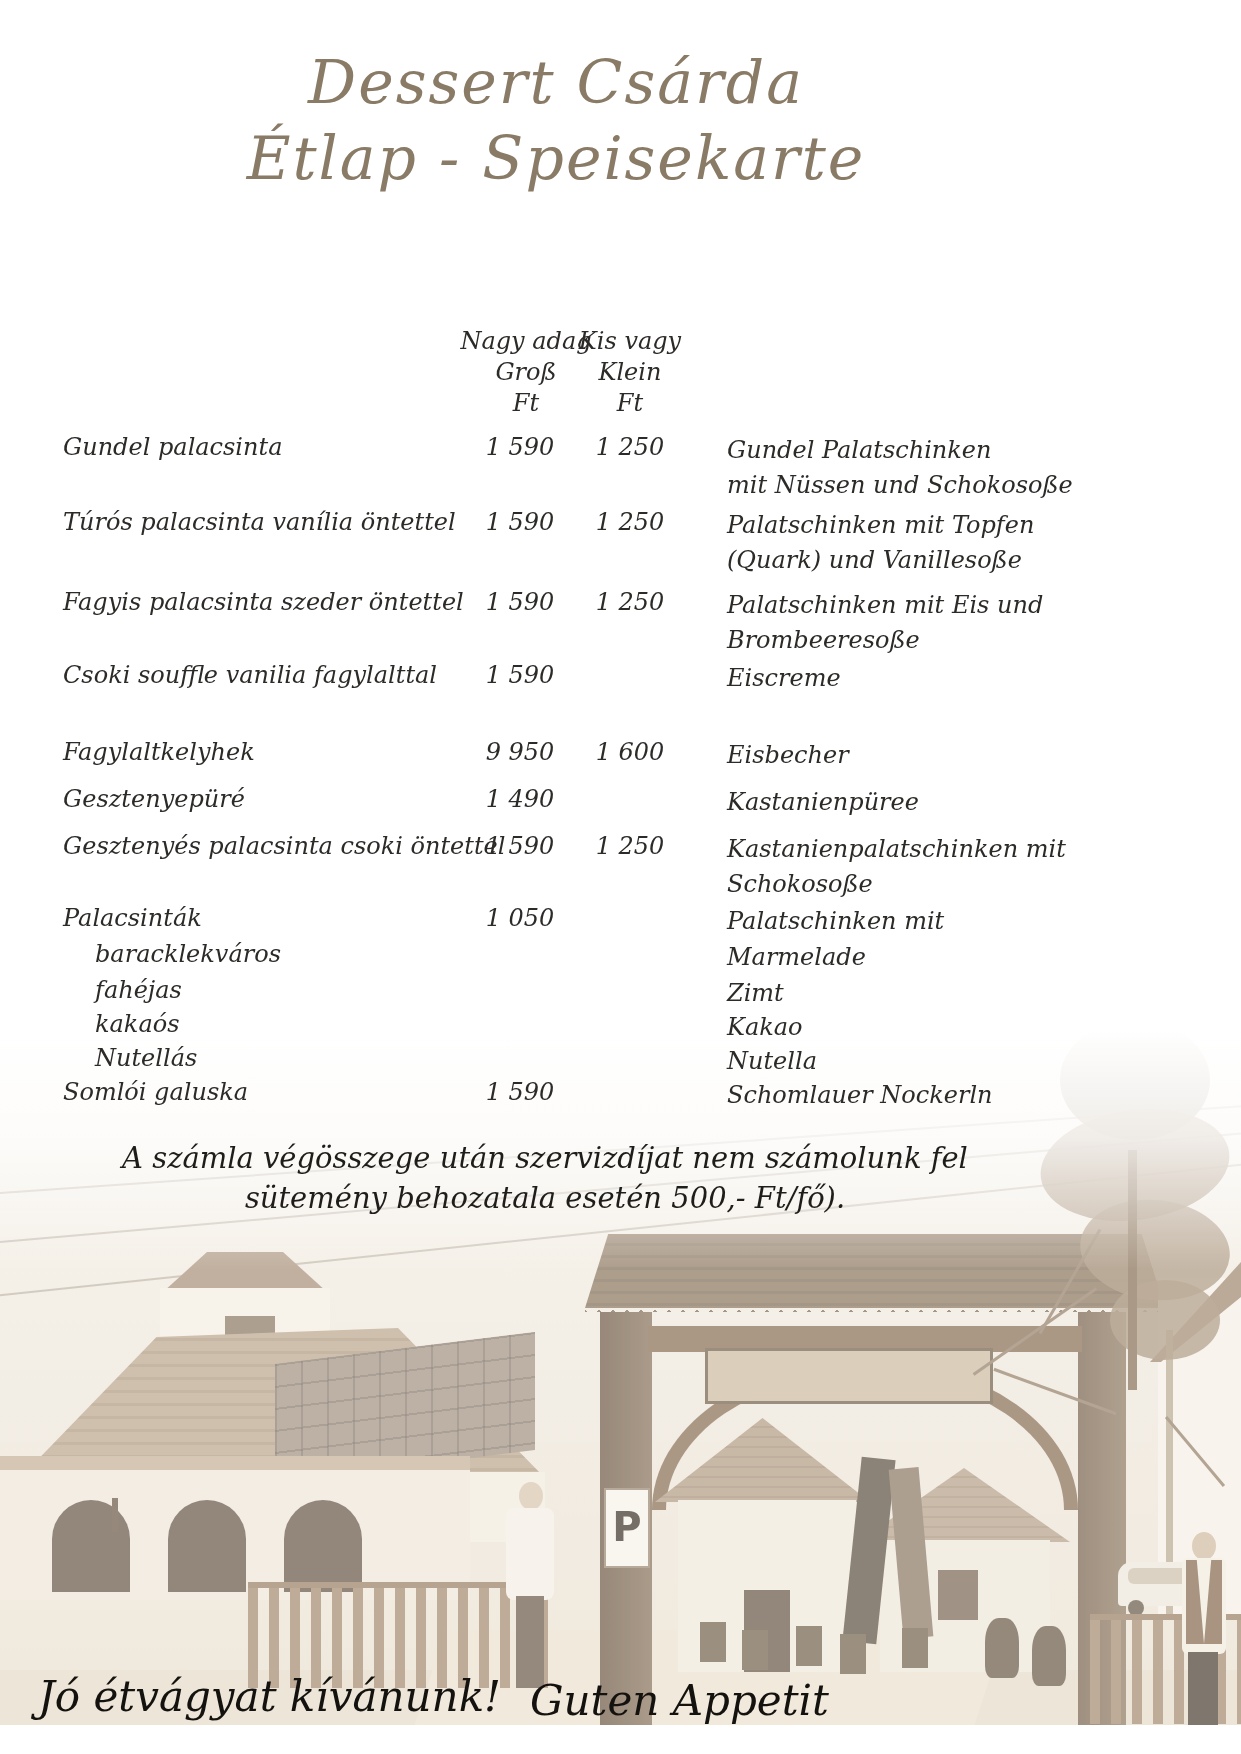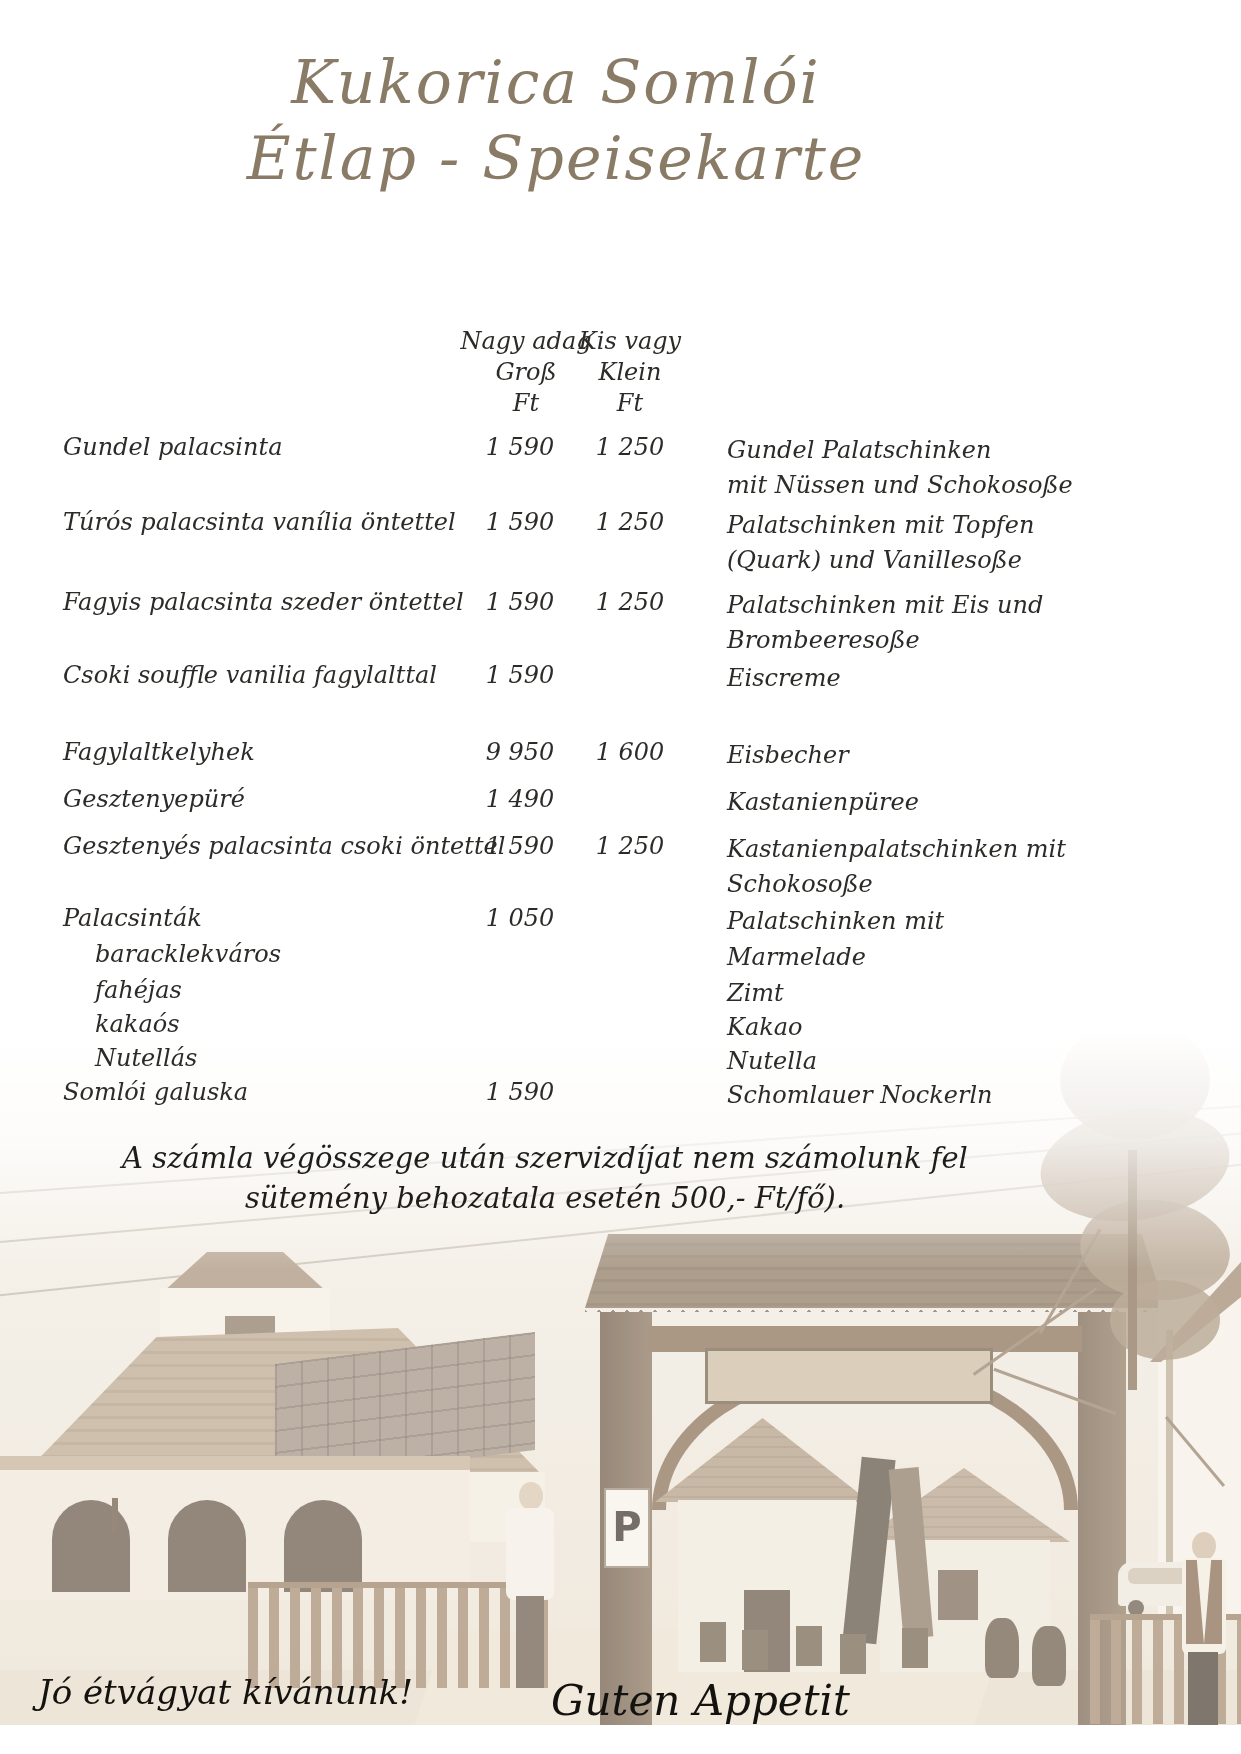--- a/index.html
+++ b/index.html
@@ -21,22 +21,22 @@
   .row{position:absolute;left:0;width:100%;height:0;font-size:24px;}
   .hu{position:absolute;left:63px;white-space:nowrap;}
   .hu-sub{position:absolute;left:95px;white-space:nowrap;}
   .p1{position:absolute;left:425px;width:190px;text-align:center;}
   .p2{position:absolute;left:545px;width:170px;text-align:center;}
   .de{position:absolute;left:727px;width:430px;line-height:35px;}
   
   .note{position:absolute;top:1138px;left:85px;width:920px;text-align:center;
         font-size:29px;line-height:40px;color:#1f1d1a;z-index:3;}
   
-  .closing-left{position:absolute;left:38px;top:1672px;font-size:34px;color:#14120f;z-index:4;white-space:nowrap;}
-  .closing-right{position:absolute;left:530px;top:1676px;font-size:42px;color:#14120f;z-index:4;white-space:nowrap;margin-left:21px;}
+  .closing-left{position:absolute;left:38px;top:1672px;font-size:42px;color:#14120f;z-index:4;white-space:nowrap;}
+  .closing-right{position:absolute;left:530px;top:1676px;font-size:42px;color:#14120f;z-index:4;white-space:nowrap;}
   .menu-layer{position:relative;z-index:2;}
   
   .photo{position:absolute;top:1030px;left:0;width:1241px;height:695px;z-index:0;
          background:linear-gradient(#f6f1e9 0%,#f0e9dd 45%,#eae1d1 100%);overflow:hidden;opacity:.92;}
   .photo div{position:absolute;}
   .pline{left:-30px;width:1320px;border-top:2px solid rgba(125,110,90,.4);}
   .ground{left:0;top:640px;width:1241px;height:60px;background:#e7dbc8;}
   .road{left:430px;top:600px;width:560px;height:95px;background:#ece2d0;transform:skewX(-18deg);}
   
   .cap-roof{left:150px;top:222px;width:190px;height:38px;background:#a9937b;clip-path:polygon(8% 100%,30% 0,70% 0,92% 100%);}
@@ -209,21 +209,21 @@
       <div class="branch b4"></div>
     </div>
 
     <div class="photo-wash"></div>
     <div class="photo-fade"></div>
   </div>
 
   <div class="menu-layer">
 
     <div class="header">
-      <div class="title-line">Kukorica Somlói</div>
+      <div class="title-line">Dessert Csárda</div>
       <div class="title-line">Étlap - Speisekarte</div>
     </div>
 
     <div class="colh colh-large">
       <div>Nagy adag</div>
       <div>Groß</div>
       <div>Ft</div>
     </div>
     <div class="colh colh-small">
       <div>Kis vagy</div>

